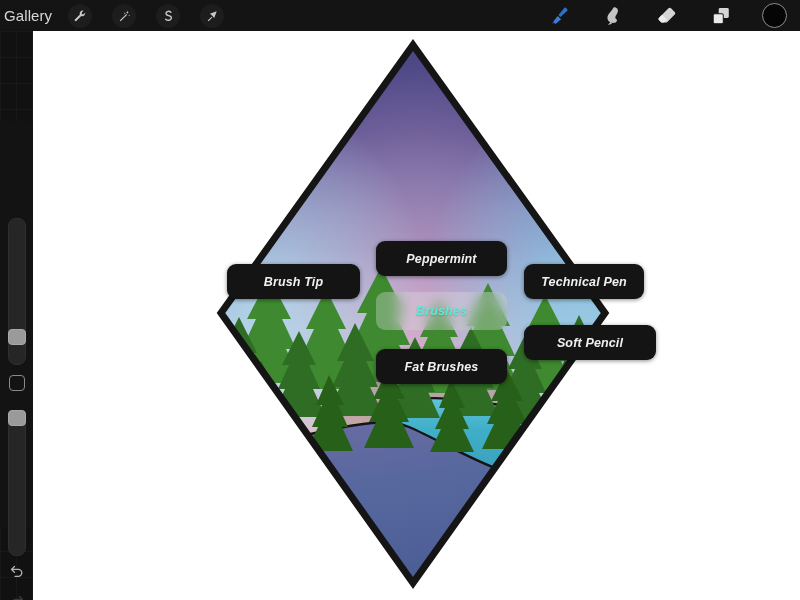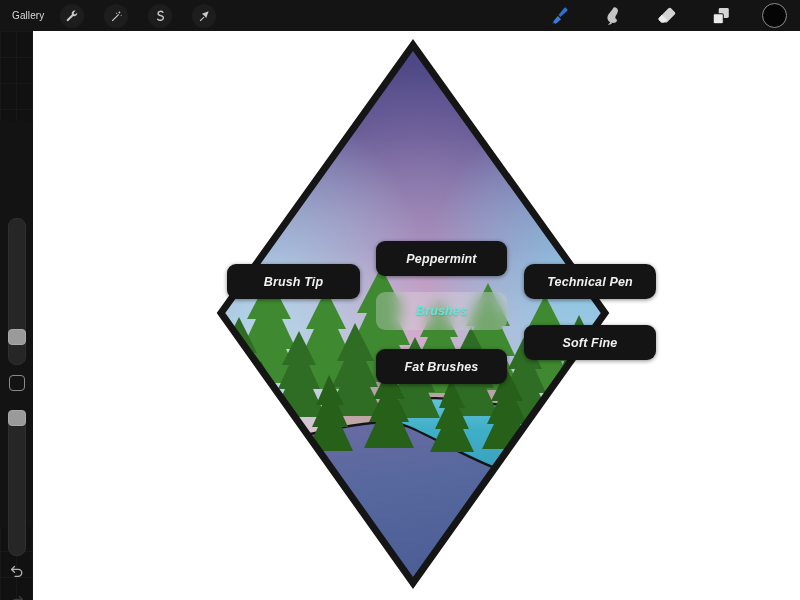--- a/index.html
+++ b/index.html
@@ -12,22 +12,22 @@
   #app { position: relative; width: 800px; height: 600px; background: #111111; }
 
   
   .topbar {
     position: absolute; top: 0; left: 0; width: 800px; height: 31px;
     background: #141414;
     display: flex; align-items: center;
     z-index: 40;
   }
   .gallery-label {
-    color: #d8d8d8; font-size: 10px; letter-spacing: .1px;
-    margin-left: 12px; margin-right: 16px; white-space: nowrap;
+    color: #d8d8d8; font-size: 15px; letter-spacing: .1px;
+    margin-left: 4px; margin-right: 16px; white-space: nowrap;
   }
   .tool-group-left { display: flex; align-items: center; gap: 20px; }
   .tb-icon {
     width: 24px; height: 24px; border-radius: 50%;
     background: #1d1d1d;
     display: flex; align-items: center; justify-content: center;
   }
   .tb-icon svg { display: block; }
   .tool-group-right {
     position: absolute; right: 13px; top: 0; height: 31px;
@@ -115,21 +115,21 @@
     box-shadow: none;
     color: #5eead4;
     text-shadow: 0 1px 2px rgba(0,0,0,.22);
     border-radius: 9px;
   }
   .mi-peppermint { left: 376px; top: 241px; width: 131px; height: 35px; }
   .mi-brushes    { left: 376px; top: 292px; width: 131px; height: 38px; }
   .mi-fatpencil  { left: 376px; top: 349px; width: 131px; height: 35px; }
   .mi-finetip    { left: 227px; top: 264px; width: 133px; height: 35px; }
   .mi-gelpen     { left: 227px; top: 325px; width: 133px; height: 35px; }
-  .mi-technical  { left: 524px; top: 264px; width: 132px; height: 35px; border-radius: 10px; }
+  .mi-technical  { left: 524px; top: 264px; width: 120px; height: 35px; }
   .mi-softbrush  { left: 524px; top: 325px; width: 132px; height: 35px; }
 </style>
 </head>
 <body>
 
 <div id="app">
 
   <div class="topbar">
     <div class="gallery-label">Gallery</div>
 
@@ -316,16 +316,16 @@
       <polygon points="380,14 572,282 380,552 188,282" fill="none" stroke="#151515" stroke-width="7" stroke-linejoin="miter"></polygon>
     </svg>
   </div>
 
   <div class="menu-layer">
     <div class="menu-item mi-peppermint">Peppermint</div>
     <div class="menu-item center-label mi-brushes">Brushes</div>
     <div class="menu-item mi-fatpencil">Fat Brushes</div>
     <div class="menu-item mi-finetip">Brush Tip</div>
     <div class="menu-item mi-technical">Technical Pen</div>
-    <div class="menu-item mi-softbrush">Soft Fine</div>
+    <div class="menu-item mi-softbrush">Soft Pencil</div>
   </div>
 
 </div>
 
 </body></html>

